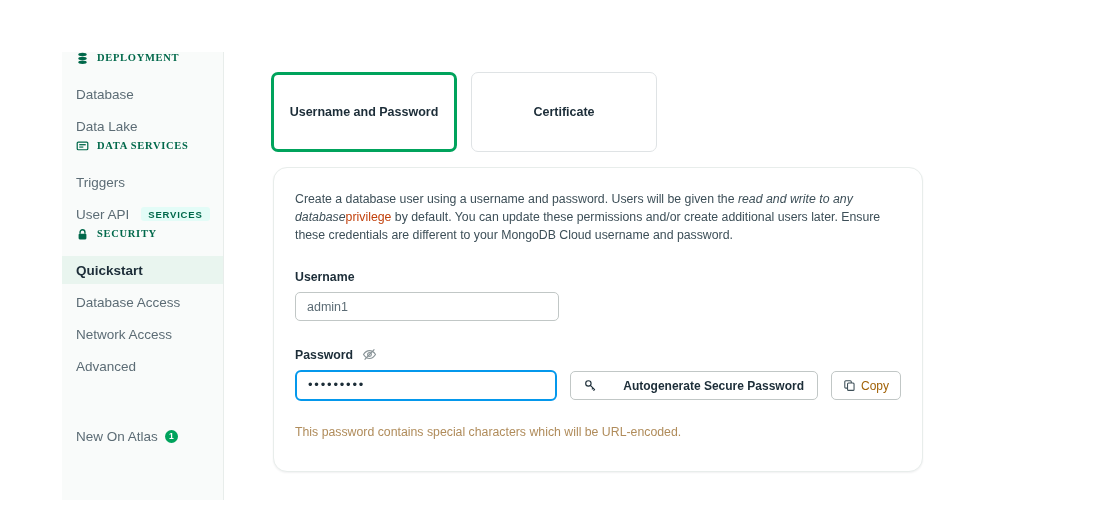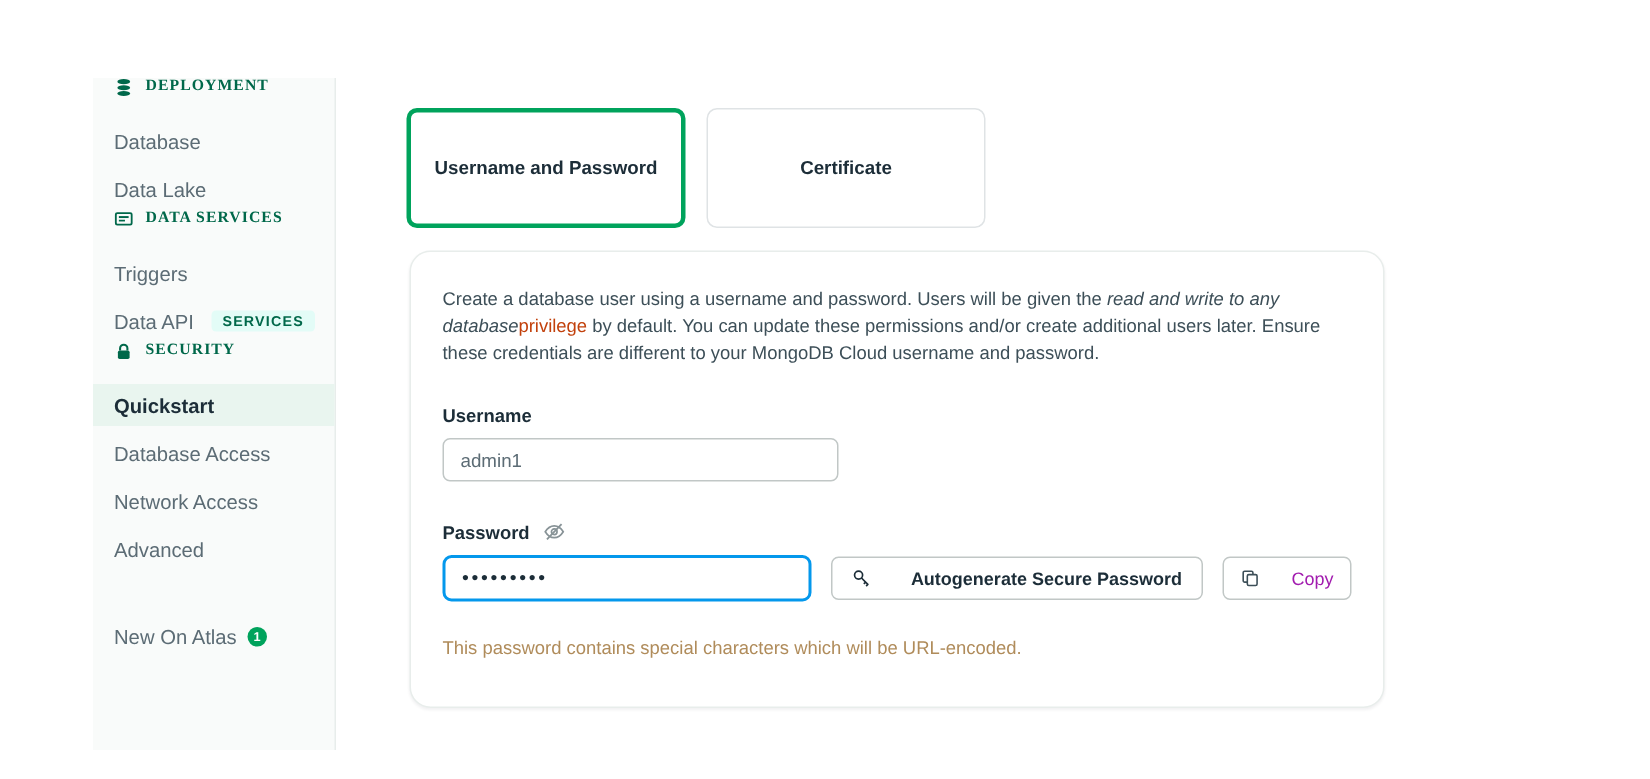--- a/index.html
+++ b/index.html
@@ -71,21 +71,21 @@
     margin-left: 12px;
     background: #e3fcf7;
     color: #00684a;
     font-size: 9.5px;
     font-weight: bold;
     letter-spacing: 0.8px;
     padding: 3px 7px 2px 7px;
     border-radius: 3px;
     line-height: 1;
   }
-  .nav-item.spaced { margin-top: 30px; }
+  .nav-item.spaced { margin-top: 42px; }
   .count-dot {
     display: inline-flex;
     align-items: center;
     justify-content: center;
     width: 13px;
     height: 13px;
     border-radius: 50%;
     background: #00a35c;
     color: #ffffff;
     font-size: 8.5px;
@@ -208,21 +208,21 @@
     align-items: center;
     gap: 26px;
     padding: 0 13px;
     font-size: 12px;
     font-weight: bold;
     color: #1c2d38;
     cursor: pointer;
     box-sizing: border-box;
     white-space: nowrap;
   }
-  .btn-outline.copy { padding: 0 11px; gap: 21px; font-weight: normal; color: #a21caf; }
+  .btn-outline.copy { padding: 0 11px; gap: 5px; font-weight: normal; color: #a16207; }
   .btn-icon { display: inline-flex; width: 13px; height: 13px; flex: none; }
 
   
   .create-wrap {
     position: relative;
     margin-top: 25px;
     margin-left: 0;
     width: 128px;
     height: 47px;
   }
@@ -288,21 +288,21 @@
           <rect x="4" y="5" width="8" height="1.6" fill="#00684a"></rect>
           <rect x="4" y="8" width="5" height="1.4" fill="#00684a"></rect>
         </svg>
     </span>
     <span class="sec-label">DATA SERVICES</span>
   </div>
   <div class="nav-item">
     <span>Triggers</span>
   </div>
   <div class="nav-item">
-    <span>Data API</span>
+    <span>User API</span>
     <span class="badge-preview">SERVICES</span>
   </div>
 
   <div class="nav-section">
     <span class="sec-icon">
       <svg viewBox="0 0 16 16" width="13" height="13">
           <path d="M5 7V5.2a3 3 0 0 1 6 0V7" fill="none" stroke="#00684a" stroke-width="1.7"></path>
           <rect x="3.2" y="7" width="9.6" height="7" rx="1.4" fill="#00684a"></rect>
         </svg>
     </span>

